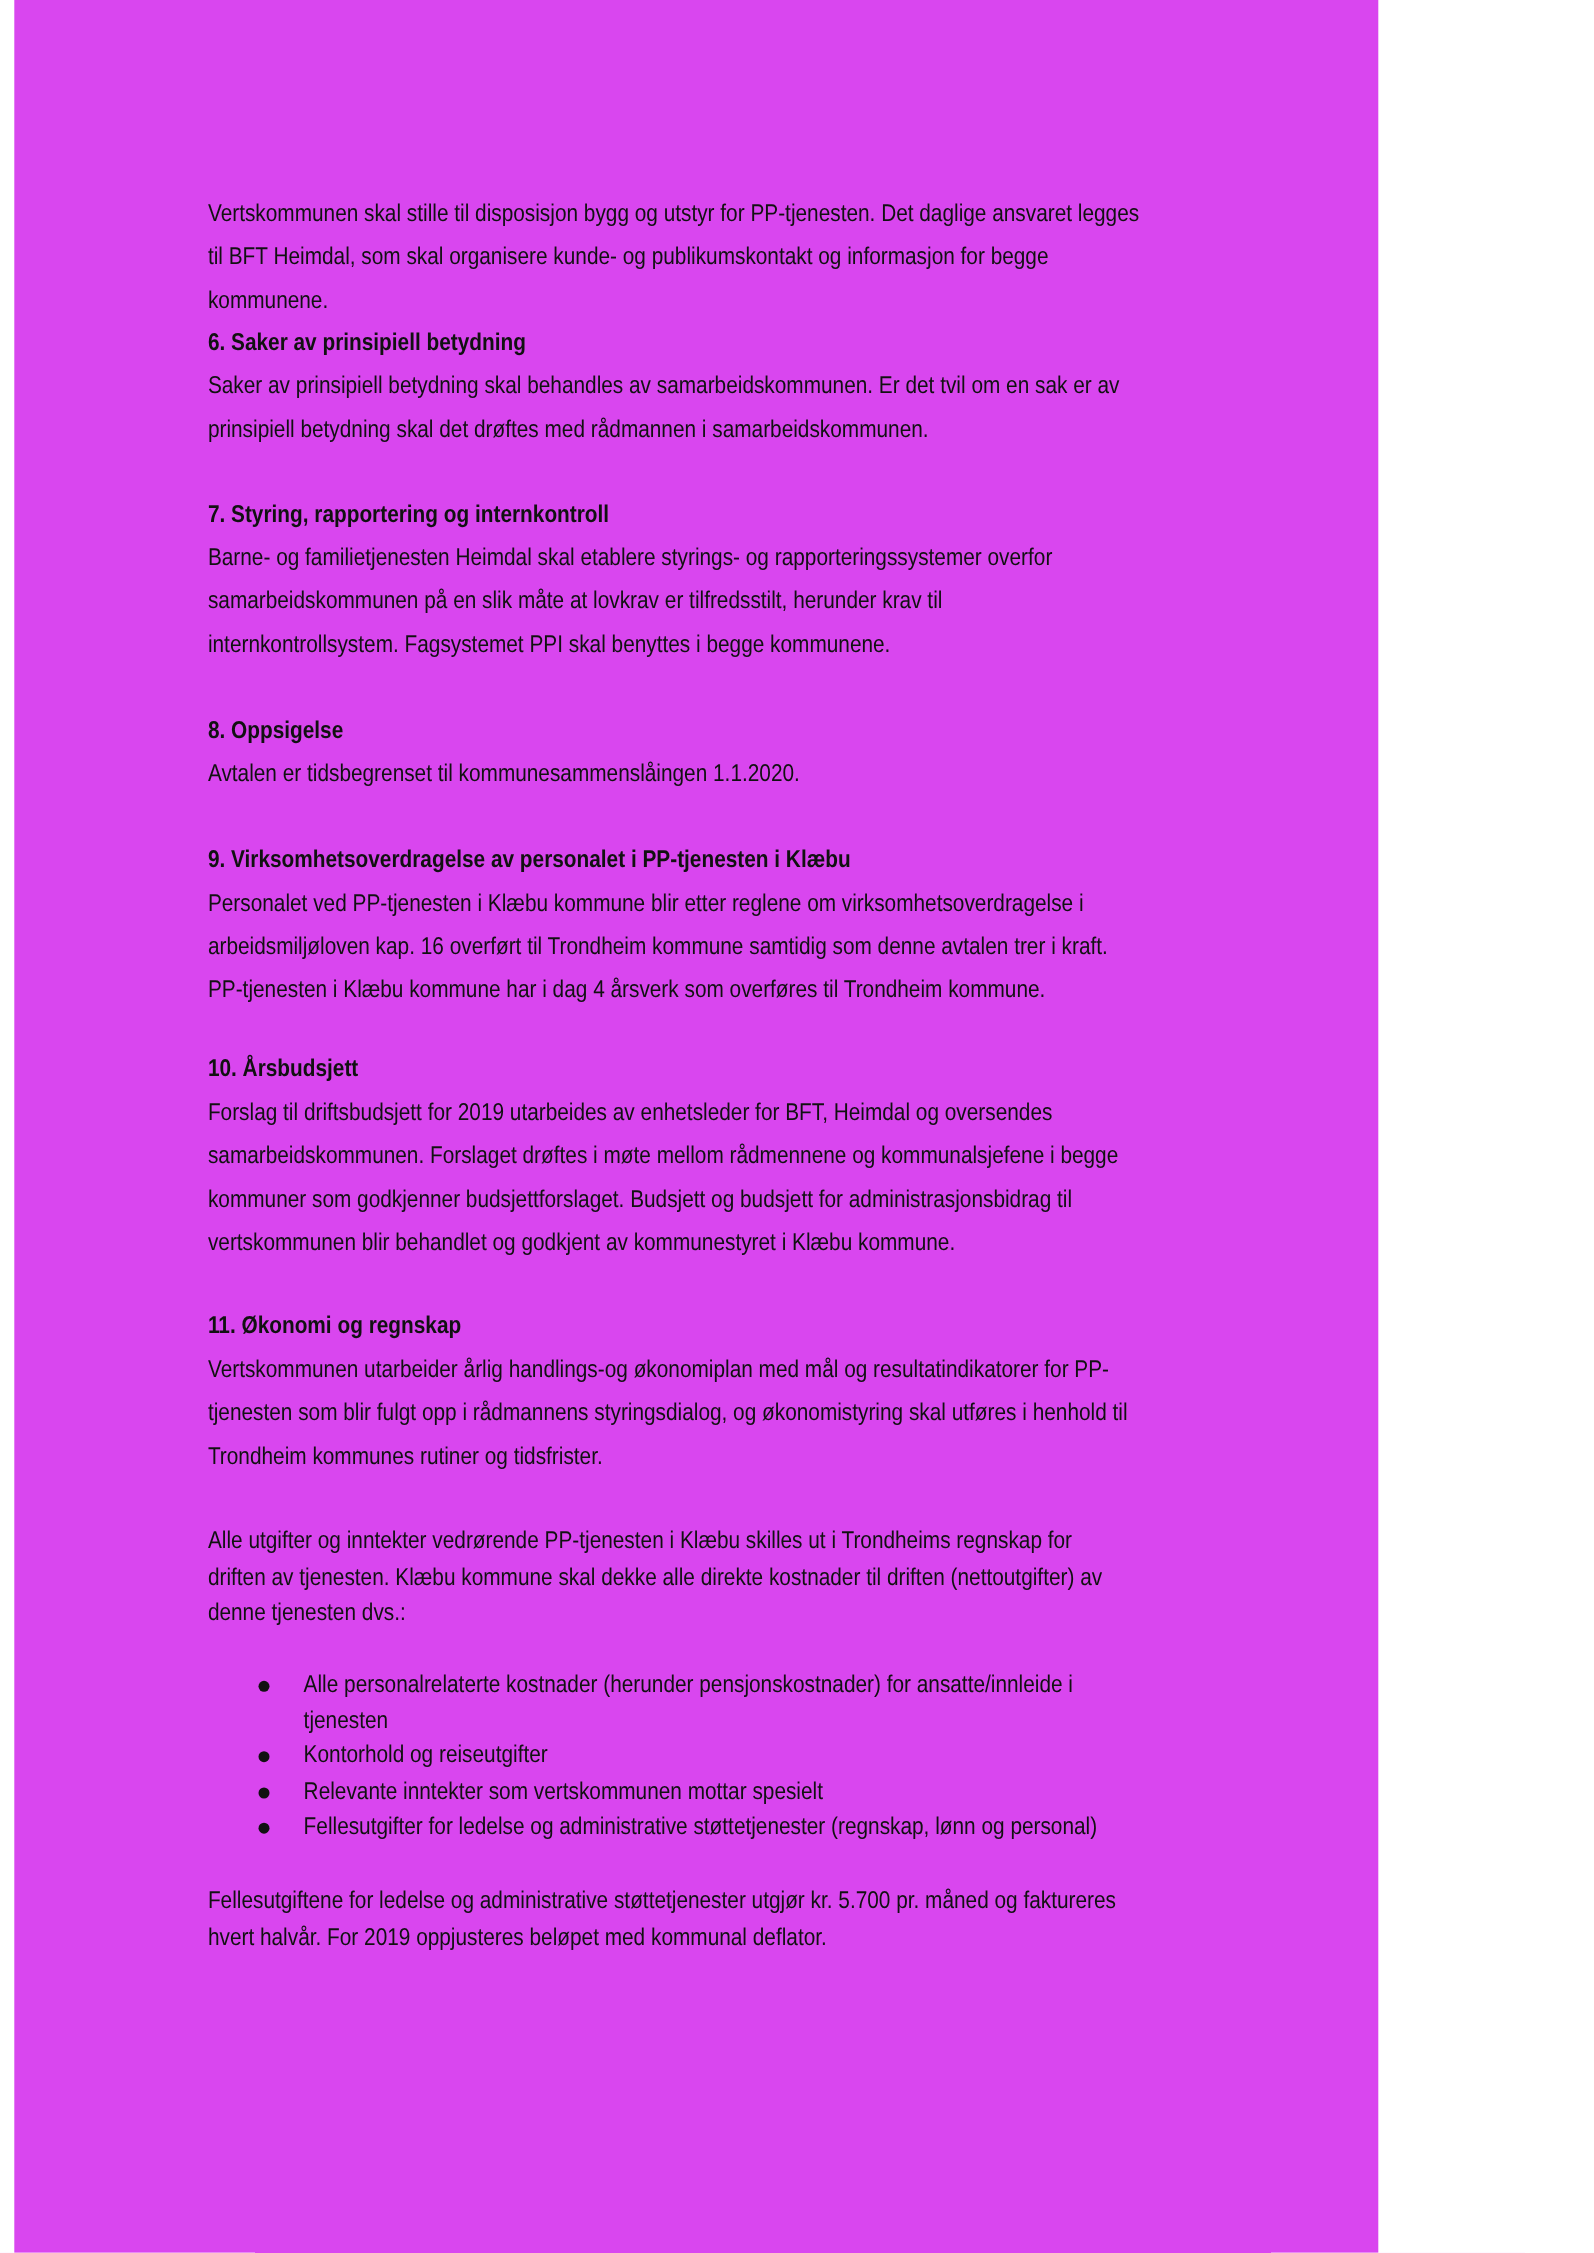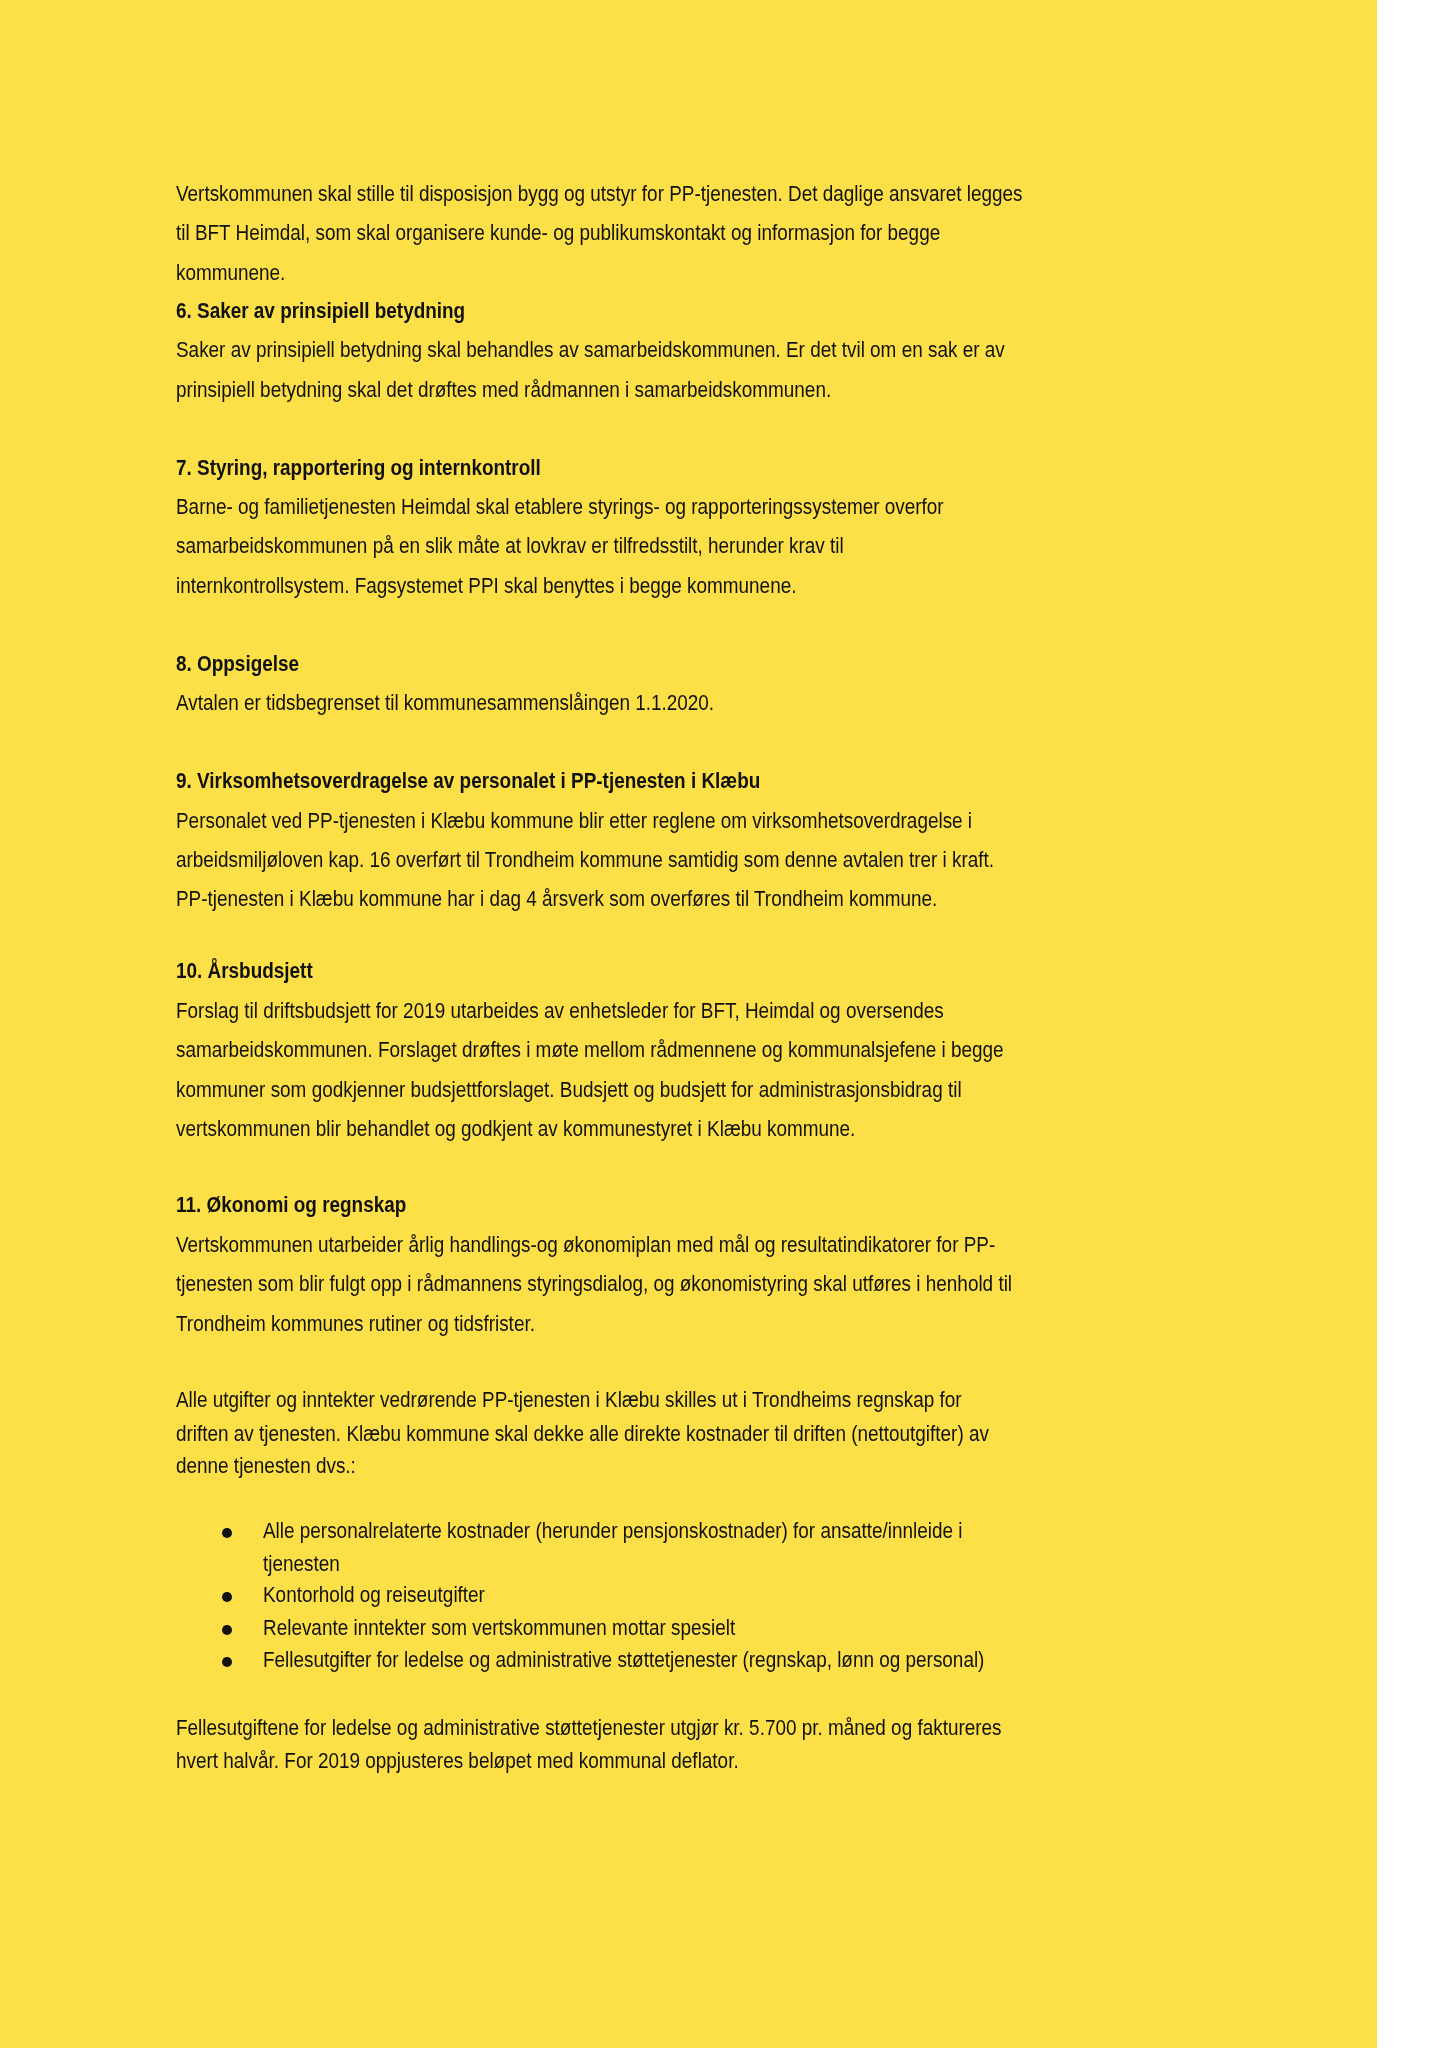--- a/index.html
+++ b/index.html
@@ -1,17 +1,17 @@
 <!DOCTYPE html>
 <html><head>
 <meta charset="utf-8">
 <style>
   html, body { margin: 0; padding: 0; background: #ffffff; }
   body { width: 1449px; height: 2048px; position: relative; overflow: hidden; }
-  .page { position: absolute; left: 0; top: 0; width: 1377px; height: 2048px; background: #fde047; }
+  .page { position: absolute; left: 13px; top: 0; width: 1240px; height: 2048px; background: #d946ef; }
   .line {
     position: absolute;
     left: 176px;
     font-family: "Liberation Sans", sans-serif;
     font-size: 22px;
     line-height: 26px;
     color: #111111;
     white-space: nowrap;
     transform: scaleX(0.86);
     transform-origin: left center;

